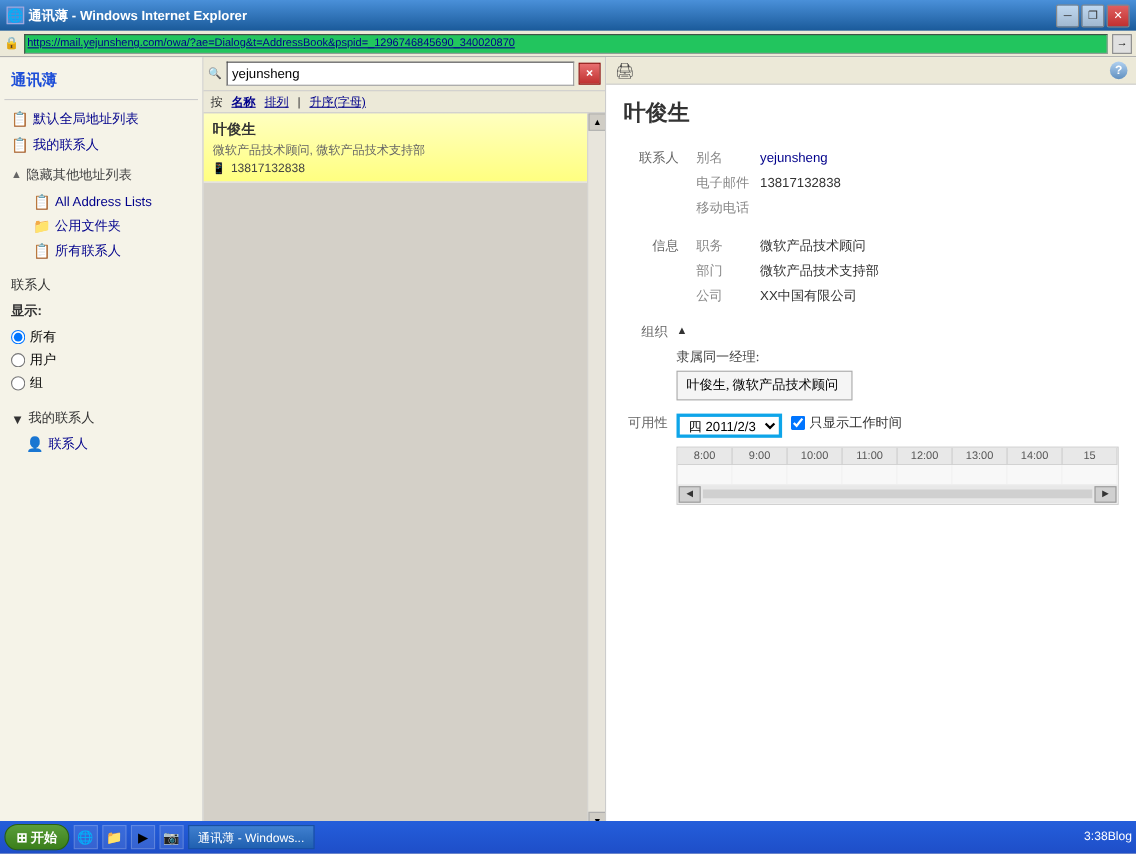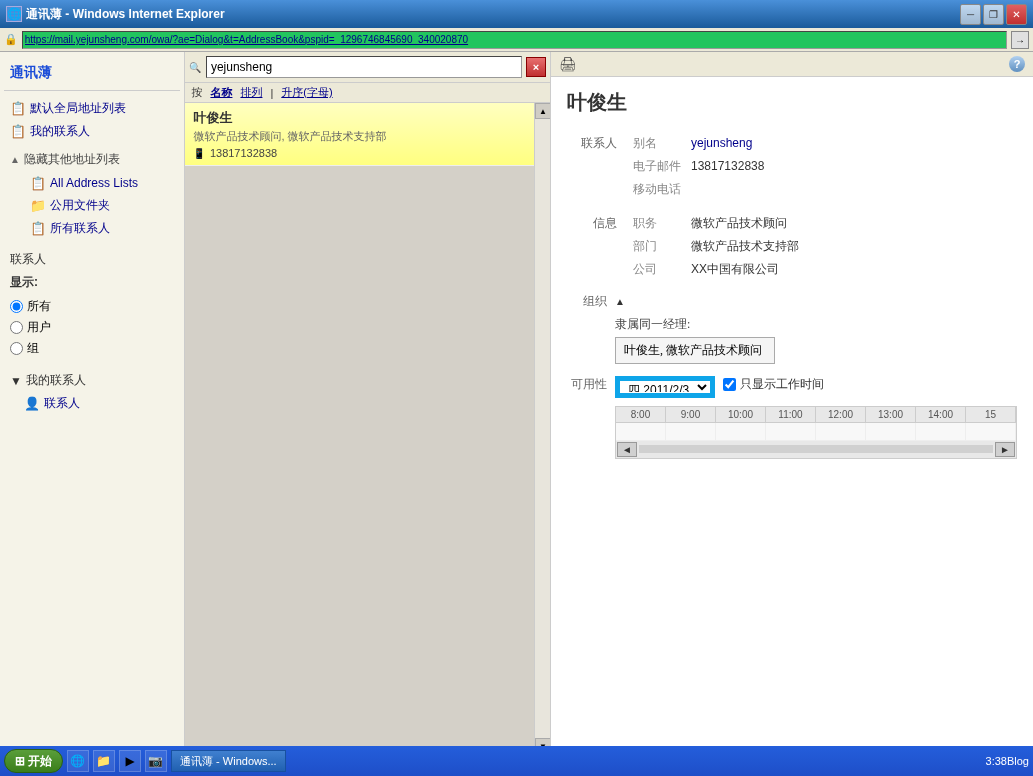--- a/index.html
+++ b/index.html
@@ -188,21 +188,21 @@
       background: #f5f5f5;
       font-size: 12px;
       display: inline-block;
       min-width: 160px;
     }
 
     .availability-section { margin-bottom: 12px; }
     .avail-header { display: flex; align-items: flex-start; gap: 8px; margin-bottom: 8px; }
     .avail-label { color: #666; font-size: 12px; min-width: 40px; text-align: right; }
     .avail-select {
-      border: 5px solid #0ea5e9; background: white; font-size: 12px;
+      border: 3px solid #0ea5e9; background: white; font-size: 12px;
       padding: 1px 4px; cursor: pointer; height: 22px;
     }
     .avail-checkbox-group { display: flex; align-items: center; gap: 4px; }
     .avail-checkbox { cursor: pointer; }
     .avail-checkbox-label { font-size: 12px; color: #333; cursor: pointer; }
 
     .calendar-section { margin-left: 48px; }
     .calendar-header { font-size: 12px; font-weight: bold; color: #333; margin-bottom: 4px; }
     .calendar-grid {
       border: 1px solid #ccc;

